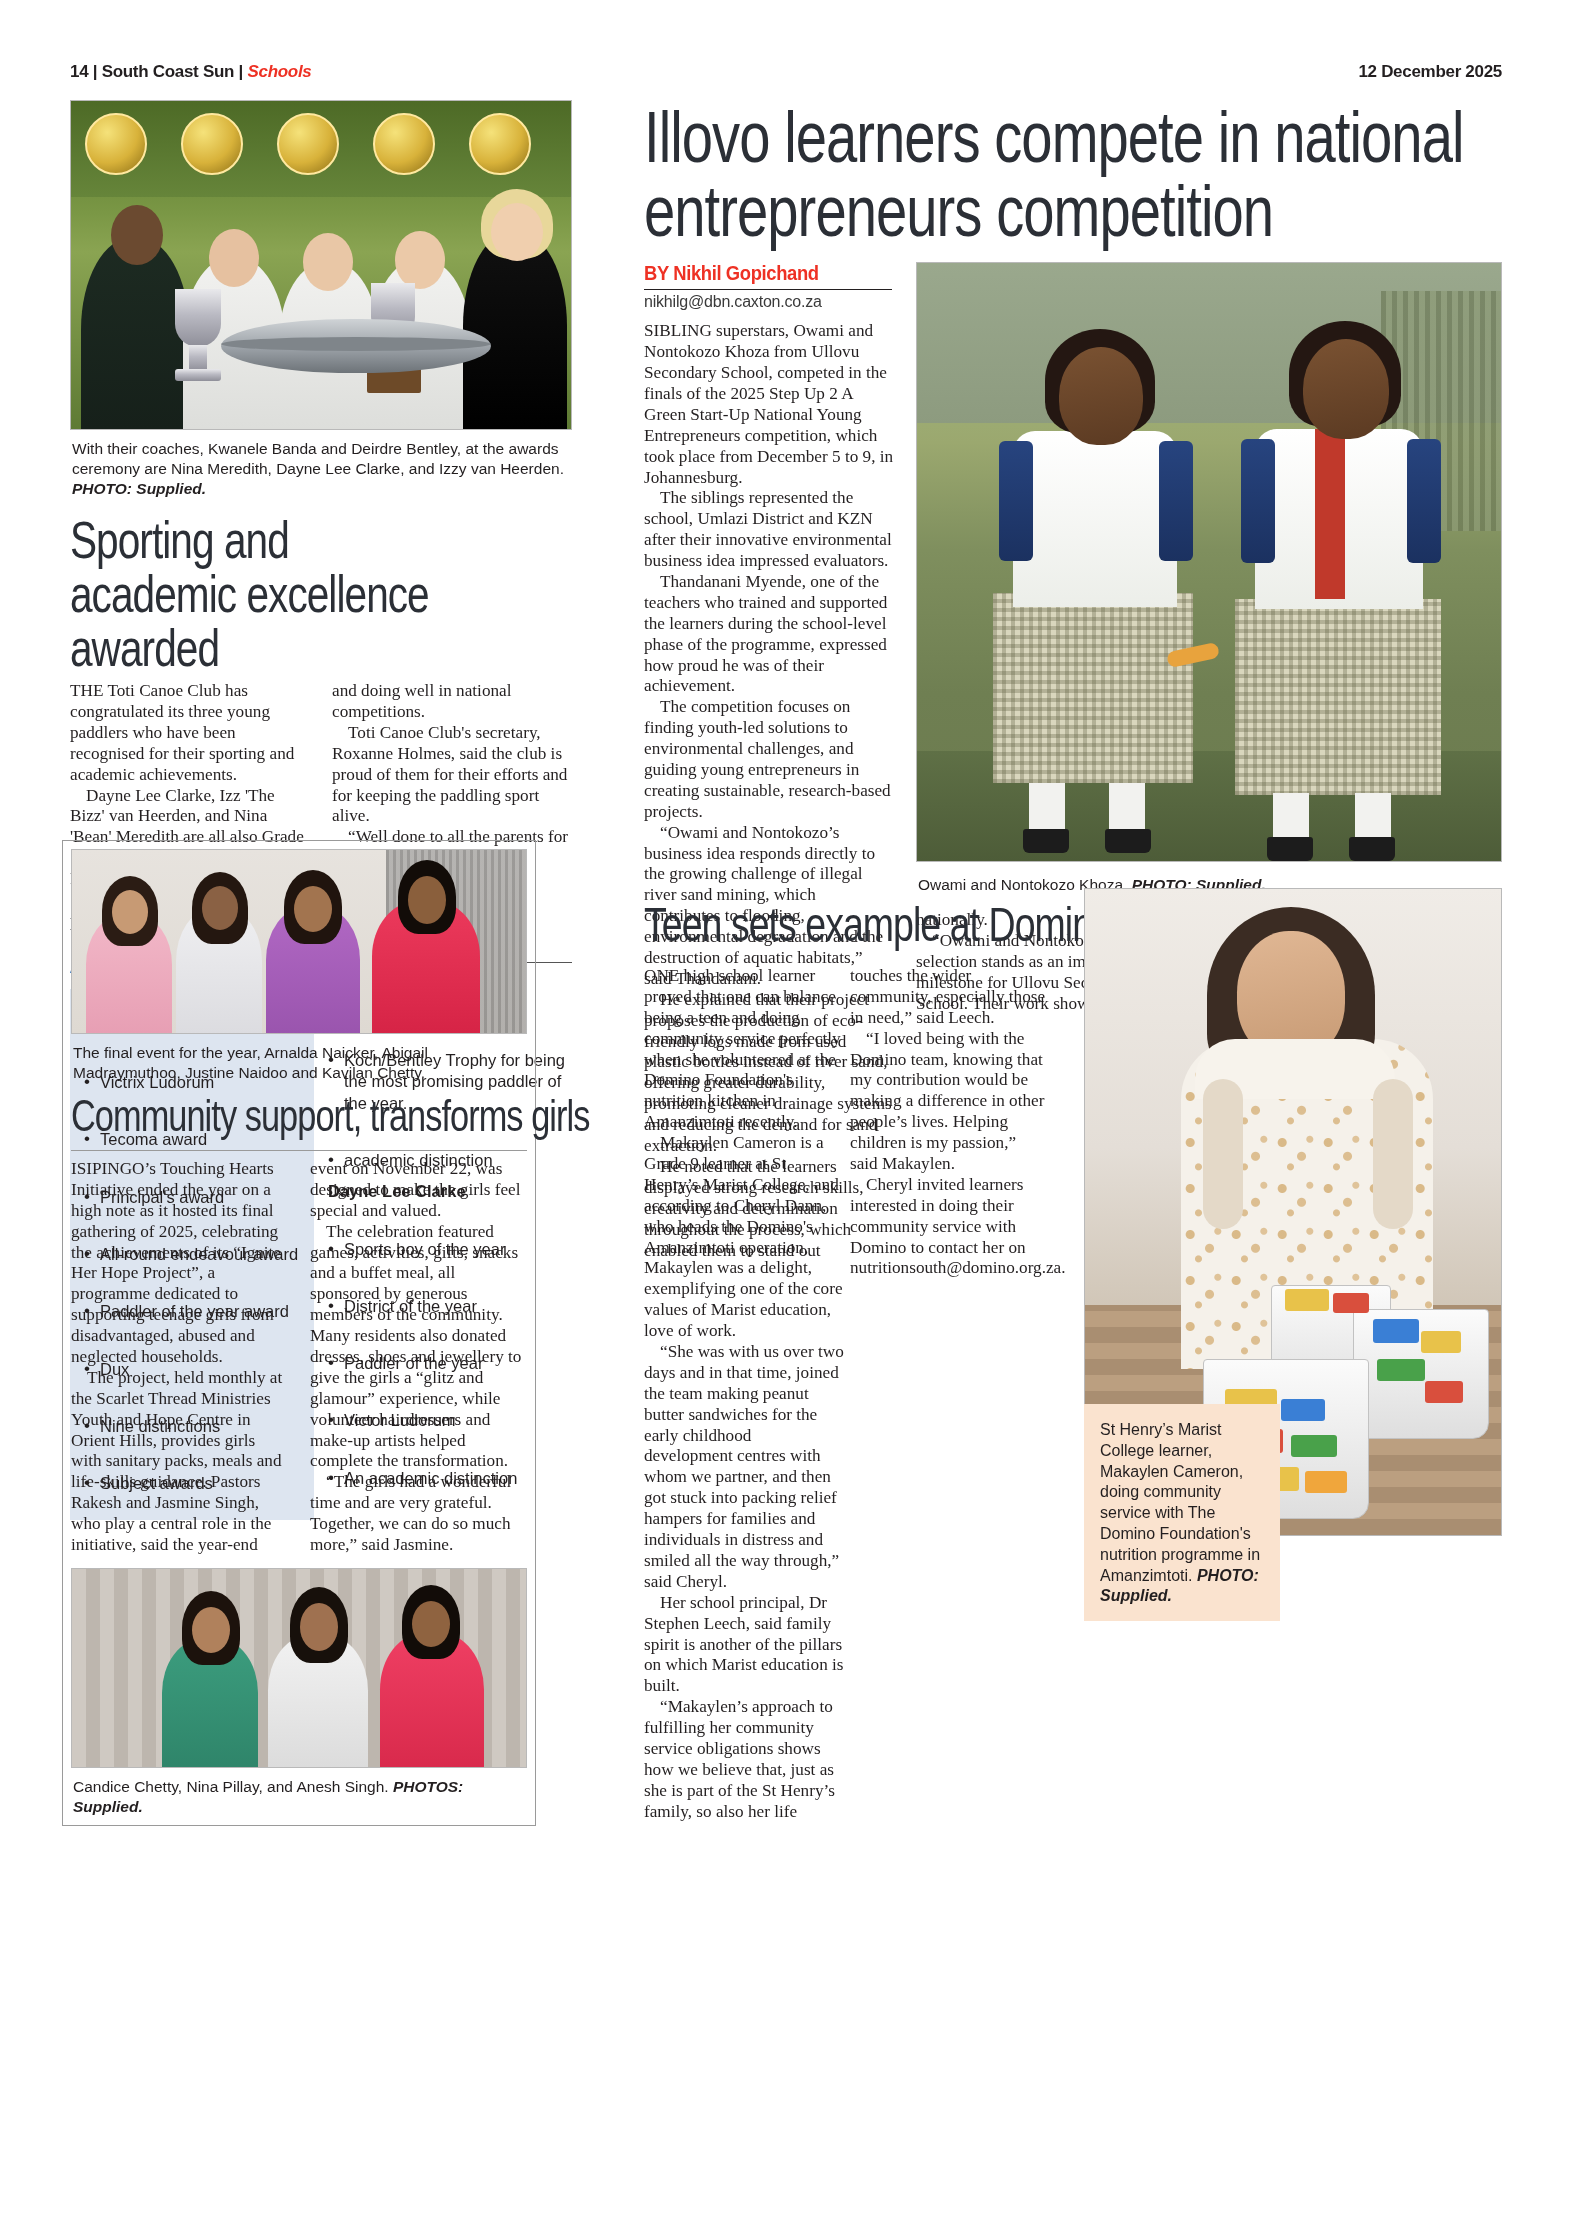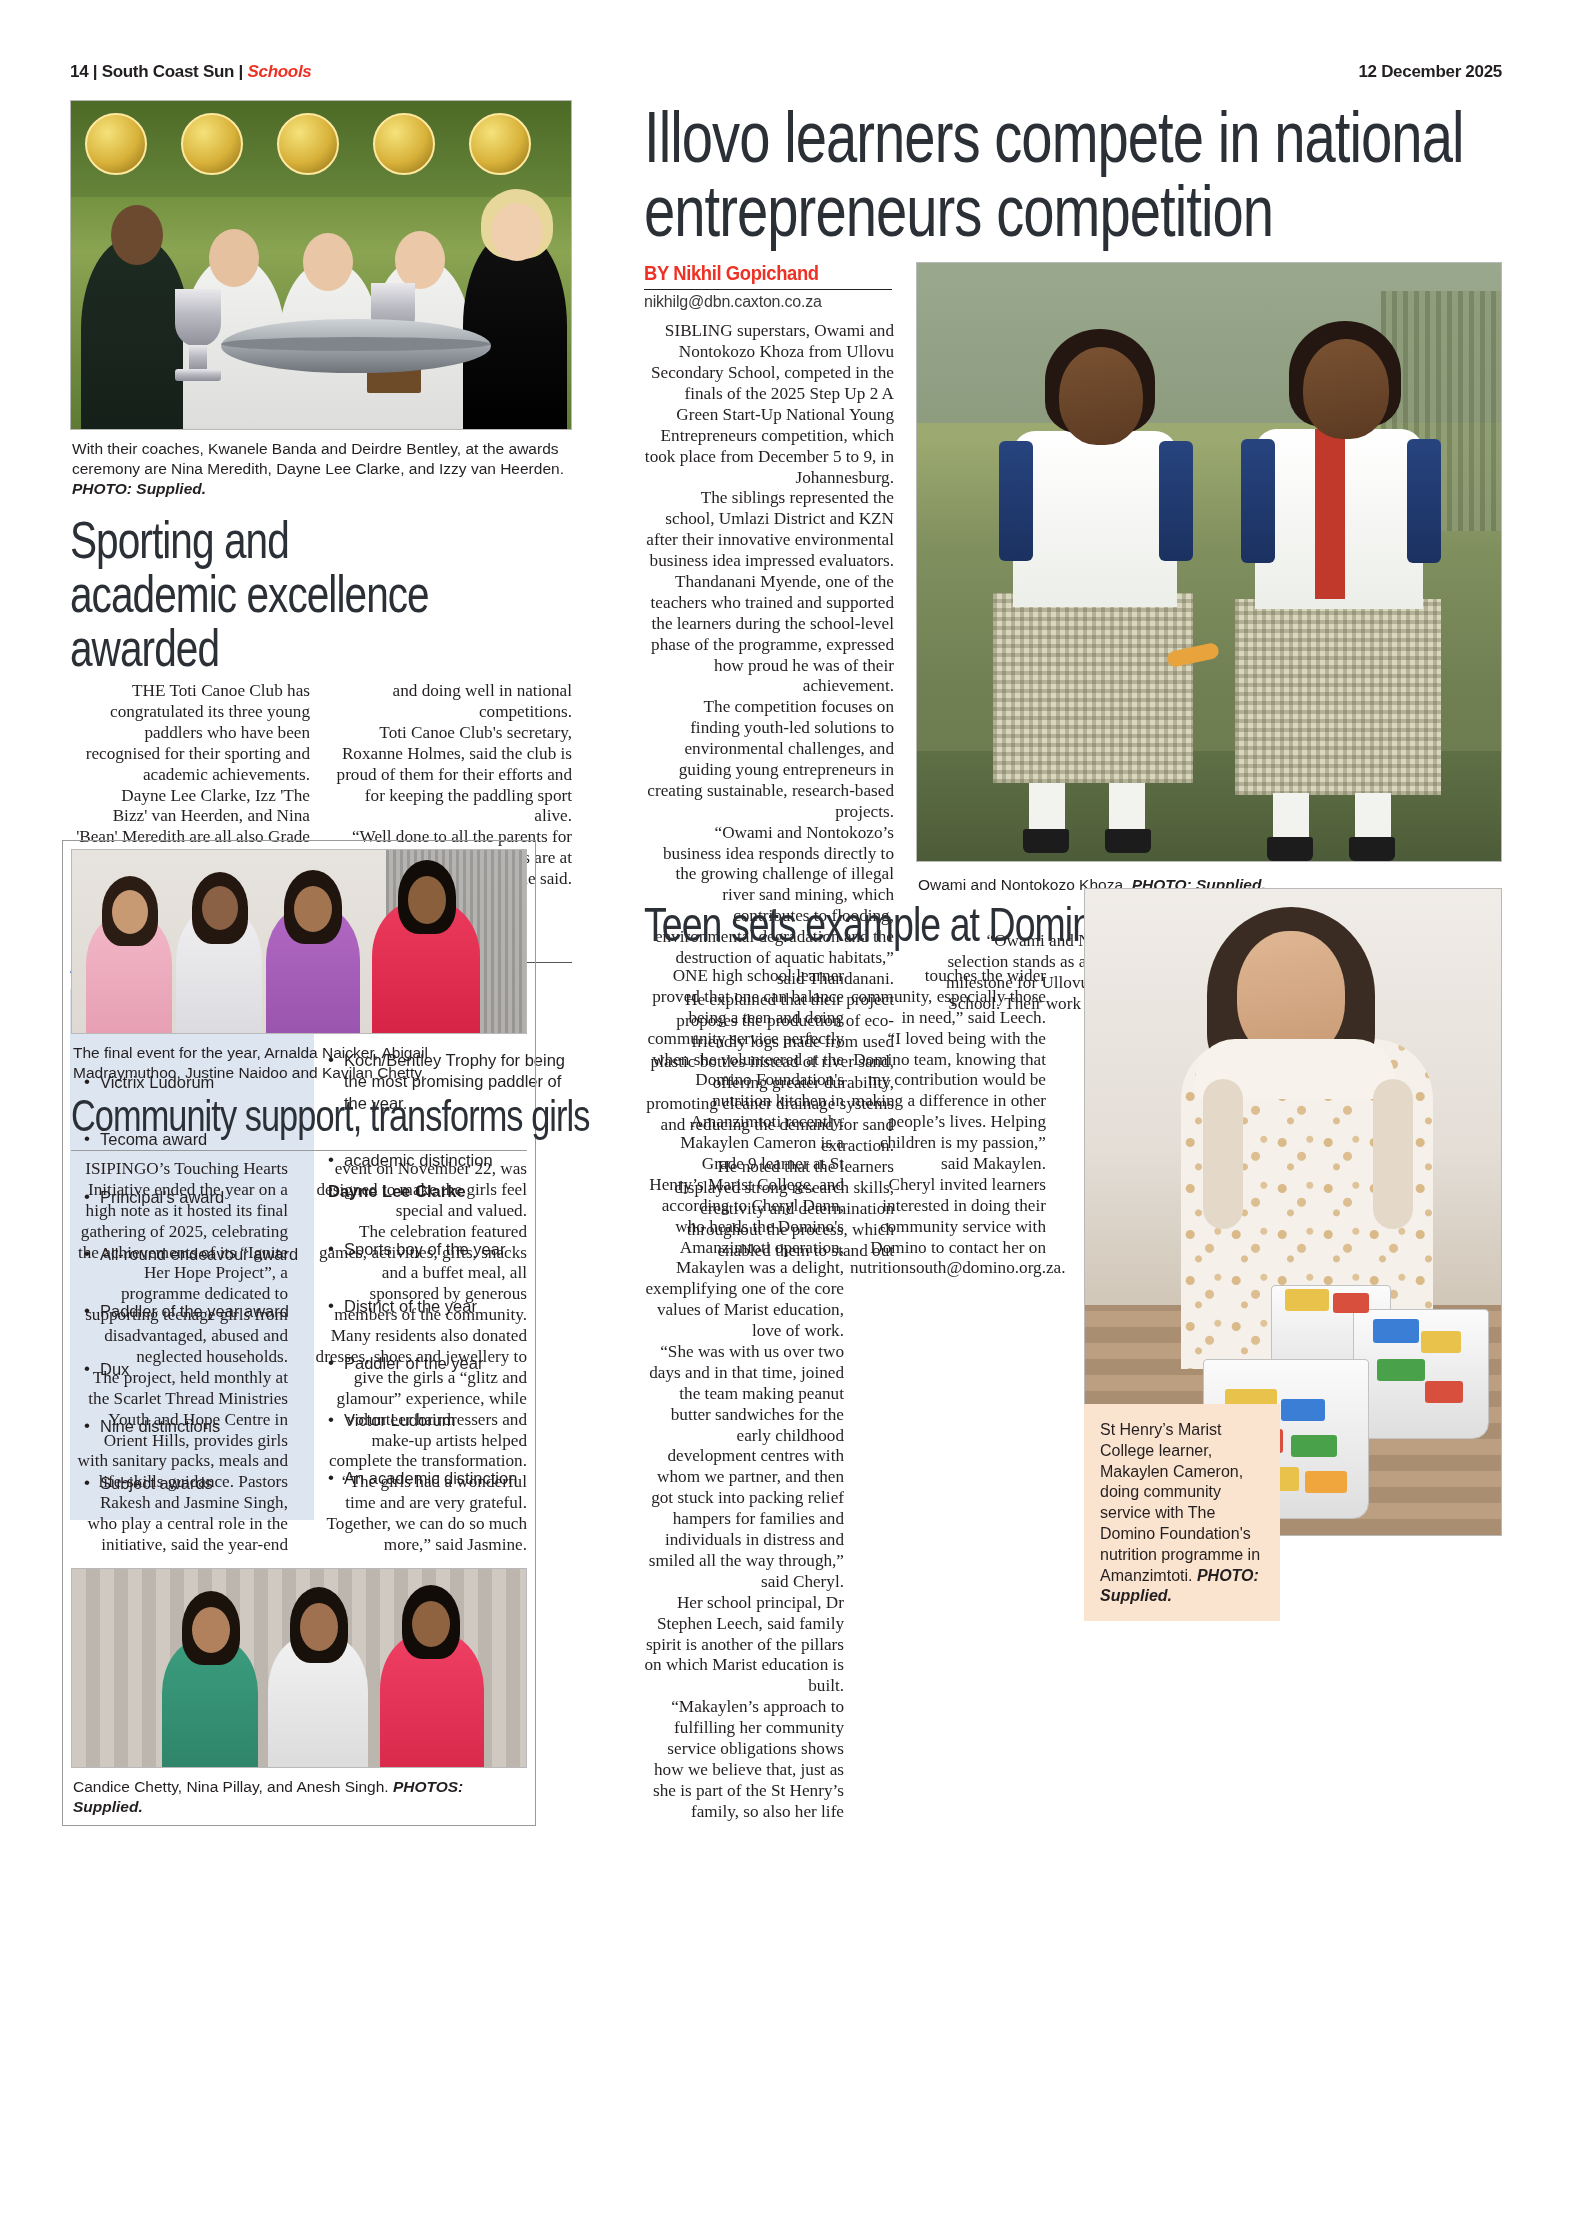--- a/index.html
+++ b/index.html
@@ -240,21 +240,21 @@
     font-size: 16px;
     color: #3a3a3a;
     letter-spacing: -0.2px;
   }
 
   
   .cols {
     column-gap: 22px;
     font-size: 17.2px;
     line-height: 1.215;
-    text-align: right;
+    text-align: left;
     hyphens: none;
   }
   .cols p { margin: 0; text-indent: 16px; }
   .cols p.first { text-indent: 0; }
   .c2 { column-count: 2; }
   .c1 { column-count: 1; }
 
   
   .awards-wrap { margin-top: 14px; }
   .awards-title-row {

